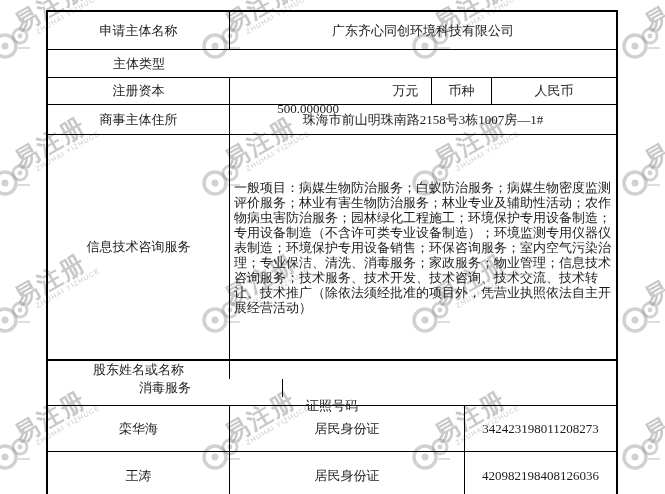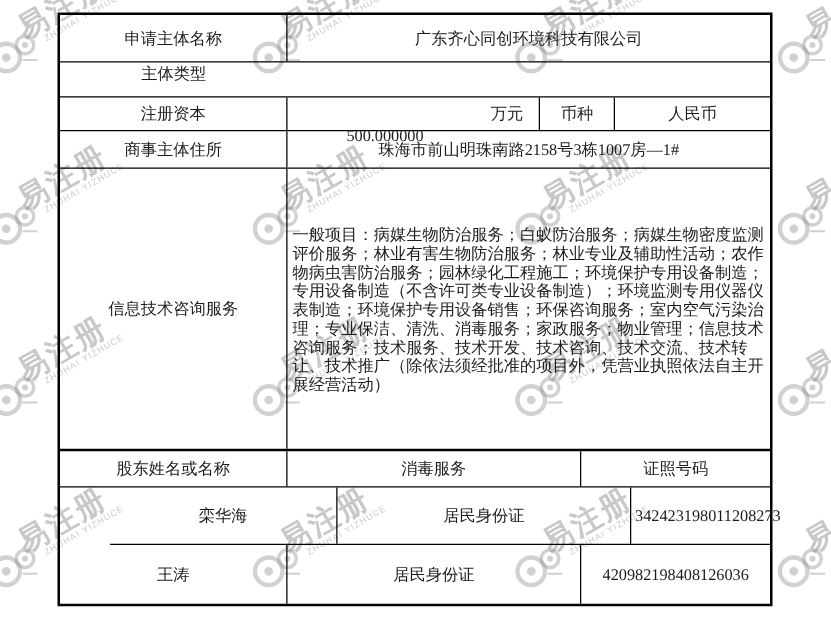--- a/index.html
+++ b/index.html
@@ -73,24 +73,24 @@
     display:flex;
     align-items:center;
     justify-content:center;
     font-size:13px;
     text-align:center;
     padding:0 3px;
   }
   .cell:last-child{border-right:none;}
   .c-label{width:182px;flex:none;}
   .c-fill{flex:1;}
-  .h30{height:38px;} .h28{height:28px;flex-direction:column;} .h27{height:27px;} .h31{height:30px;}
+  .h30{height:38px;} .h28{height:28px;} .h27{height:27px;} .h31{height:30px;}
   .h-scope{height:225px;}
-  .h-head{height:30px;}
-  .h-s1{height:46px;margin-left:40px;} .h-s2{height:47px;}
+  .h-head{height:46px;flex-direction:column;}
+  .h-s1{height:46px;} .h-s2{height:47px;}
 
   .c-amountunit{width:202px;flex:none;display:flex;align-items:center;}
   .amount{flex:none;width:150px;text-align:center;margin-top:36px;}
   .unit{flex:1;text-align:center;}
   .c-currlabel{width:60px;flex:none;}
 
   .scope-value{
     justify-content:flex-start;
     text-align:left;
     padding:0 5px 0 4px;

